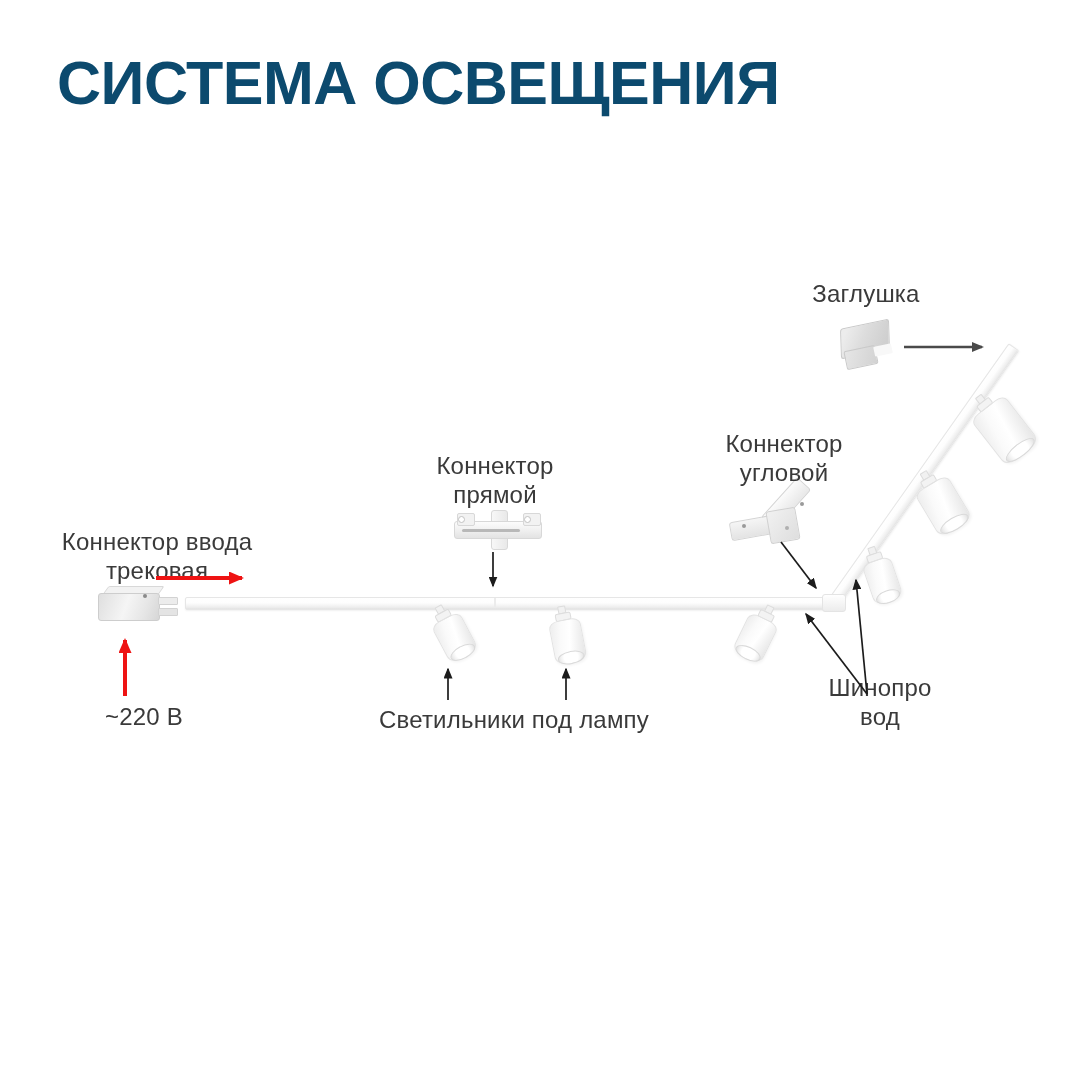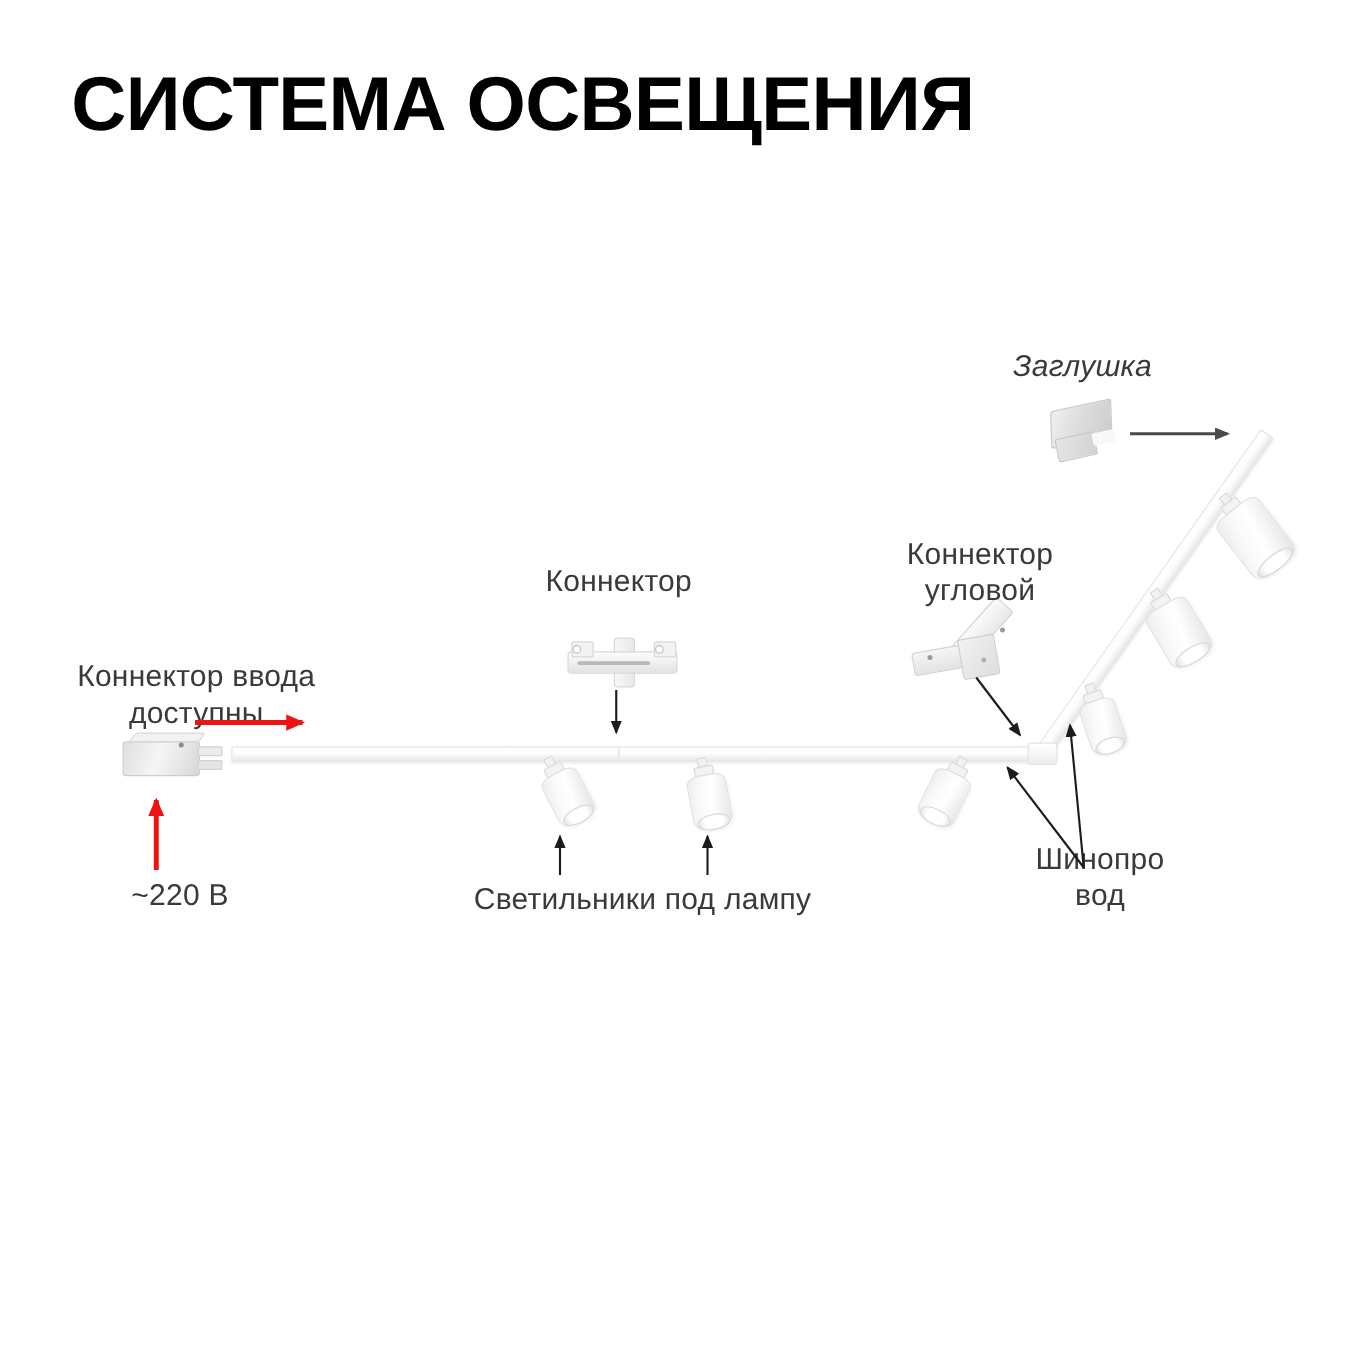--- a/index.html
+++ b/index.html
@@ -4,40 +4,40 @@
 <style>
   html,body { margin:0; padding:0; background:#ffffff; }
   .canvas {
     position:relative; width:1080px; height:1080px; background:#ffffff;
     font-family:"Liberation Sans", sans-serif; overflow:hidden;
   }
 
   
   .title {
     position:absolute; left:57px; top:48px; font-size:61px; font-weight:800;
-    letter-spacing:-0.5px; color:#000000; white-space:nowrap;
+    letter-spacing:-0.5px; color:#0c4a6e; white-space:nowrap;
   }
   .subtitle {
     position:absolute; left:60px; top:118px; font-size:44px; font-weight:400;
     color:#202024; white-space:nowrap;
   }
 
   
   .footer {
     position:absolute; left:60px; top:946px; width:990px; font-size:25px;
     color:#141414; letter-spacing:0.2px;
   }
 
   
   .lbl {
     position:absolute; text-align:center; font-size:24px; line-height:29px;
     color:#3a3a3a; letter-spacing:0.2px; z-index:4;
   }
   .lbl span { display:block; }
-  .lbl-endcap   { left:756px; top:279px; width:220px;font-style:italic; }
+  .lbl-endcap   { left:756px; top:279px; width:220px; }
   .lbl-straight { left:385px; top:451px; width:220px; }
   .lbl-corner   { left:674px; top:429px; width:220px; }
   .lbl-power    { left:37px;  top:527px; width:240px;text-align:center; }
   .lbl-voltage  { left:54px;  top:702px; width:180px; }
   .lbl-fixtures { left:304px; top:705px; width:420px; }
   .lbl-track    { left:790px; top:673px; width:180px; }
 
   
   .track {
     position:absolute; height:11px; border:1px solid #e6e6e6; border-radius:2px;
@@ -219,28 +219,29 @@
     <div class="ec-body"></div>
     <div class="ec-lip"></div>
     <div class="ec-notch"></div>
   </div>
 
   <div class="lbl lbl-endcap">
     <span>Заглушка</span>
   </div>
   <div class="lbl lbl-straight">
     <span>Коннектор</span>
+    <span>прямой</span>
   </div>
   <div class="lbl lbl-corner">
     <span>Коннектор</span>
     <span>угловой</span>
   </div>
   <div class="lbl lbl-power">
     <span>Коннектор ввода</span>
-    <span>доступны</span>
+    <span>трековая</span>
   </div>
   <div class="lbl lbl-voltage">
     <span>~220 В</span>
   </div>
   <div class="lbl lbl-fixtures">
     <span>Светильники под лампу</span>
   </div>
   <div class="lbl lbl-track">
     <span>Шинопро</span>
     <span>вод</span>

